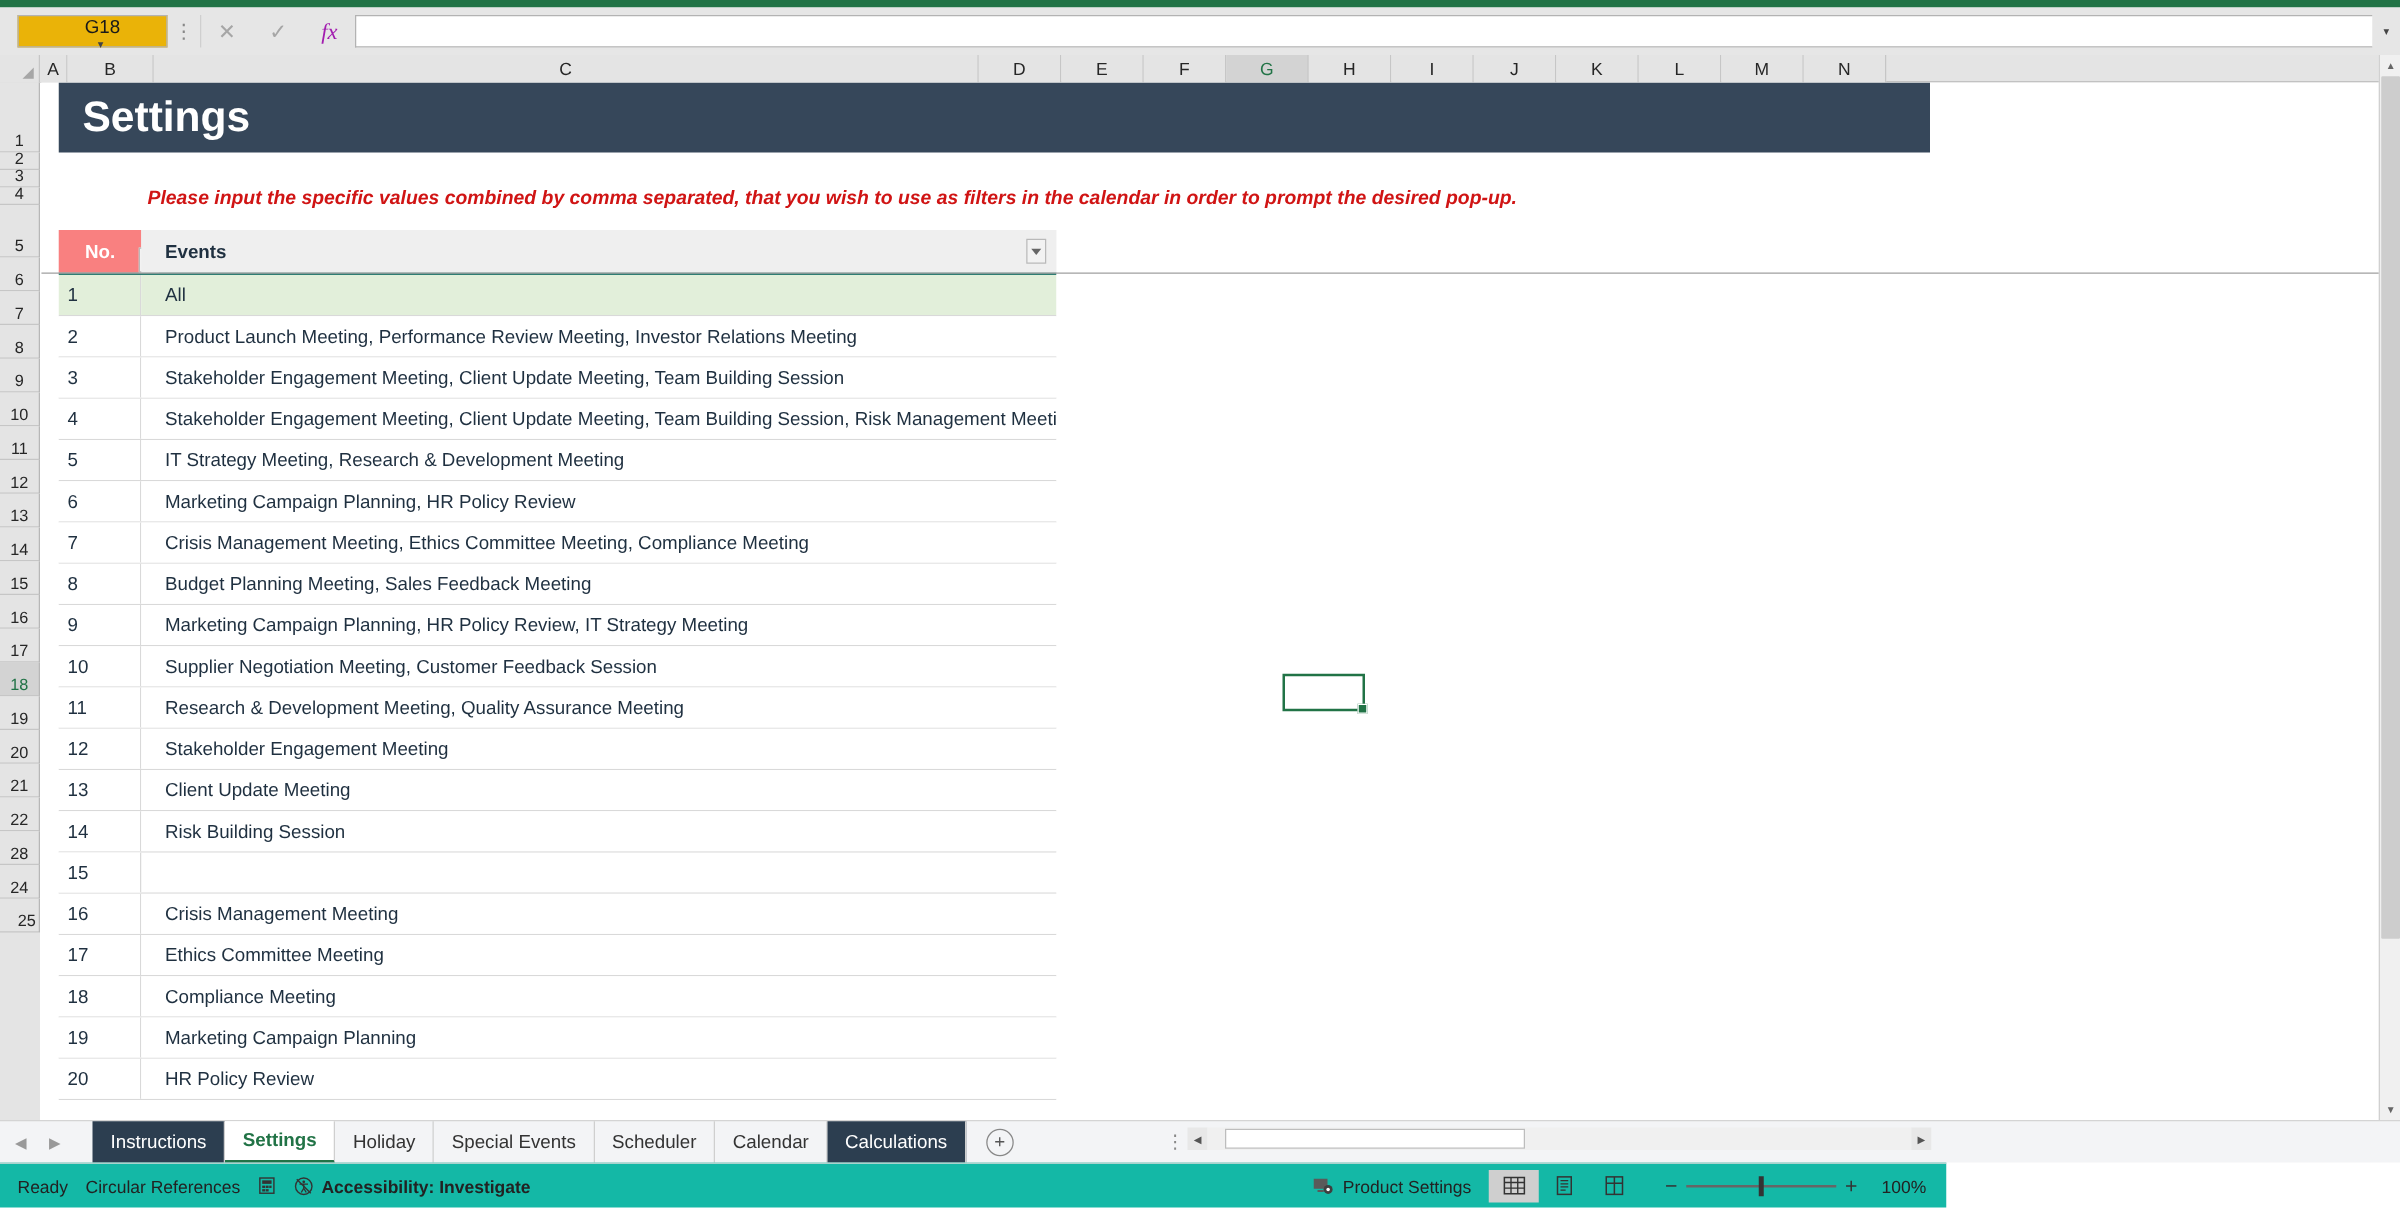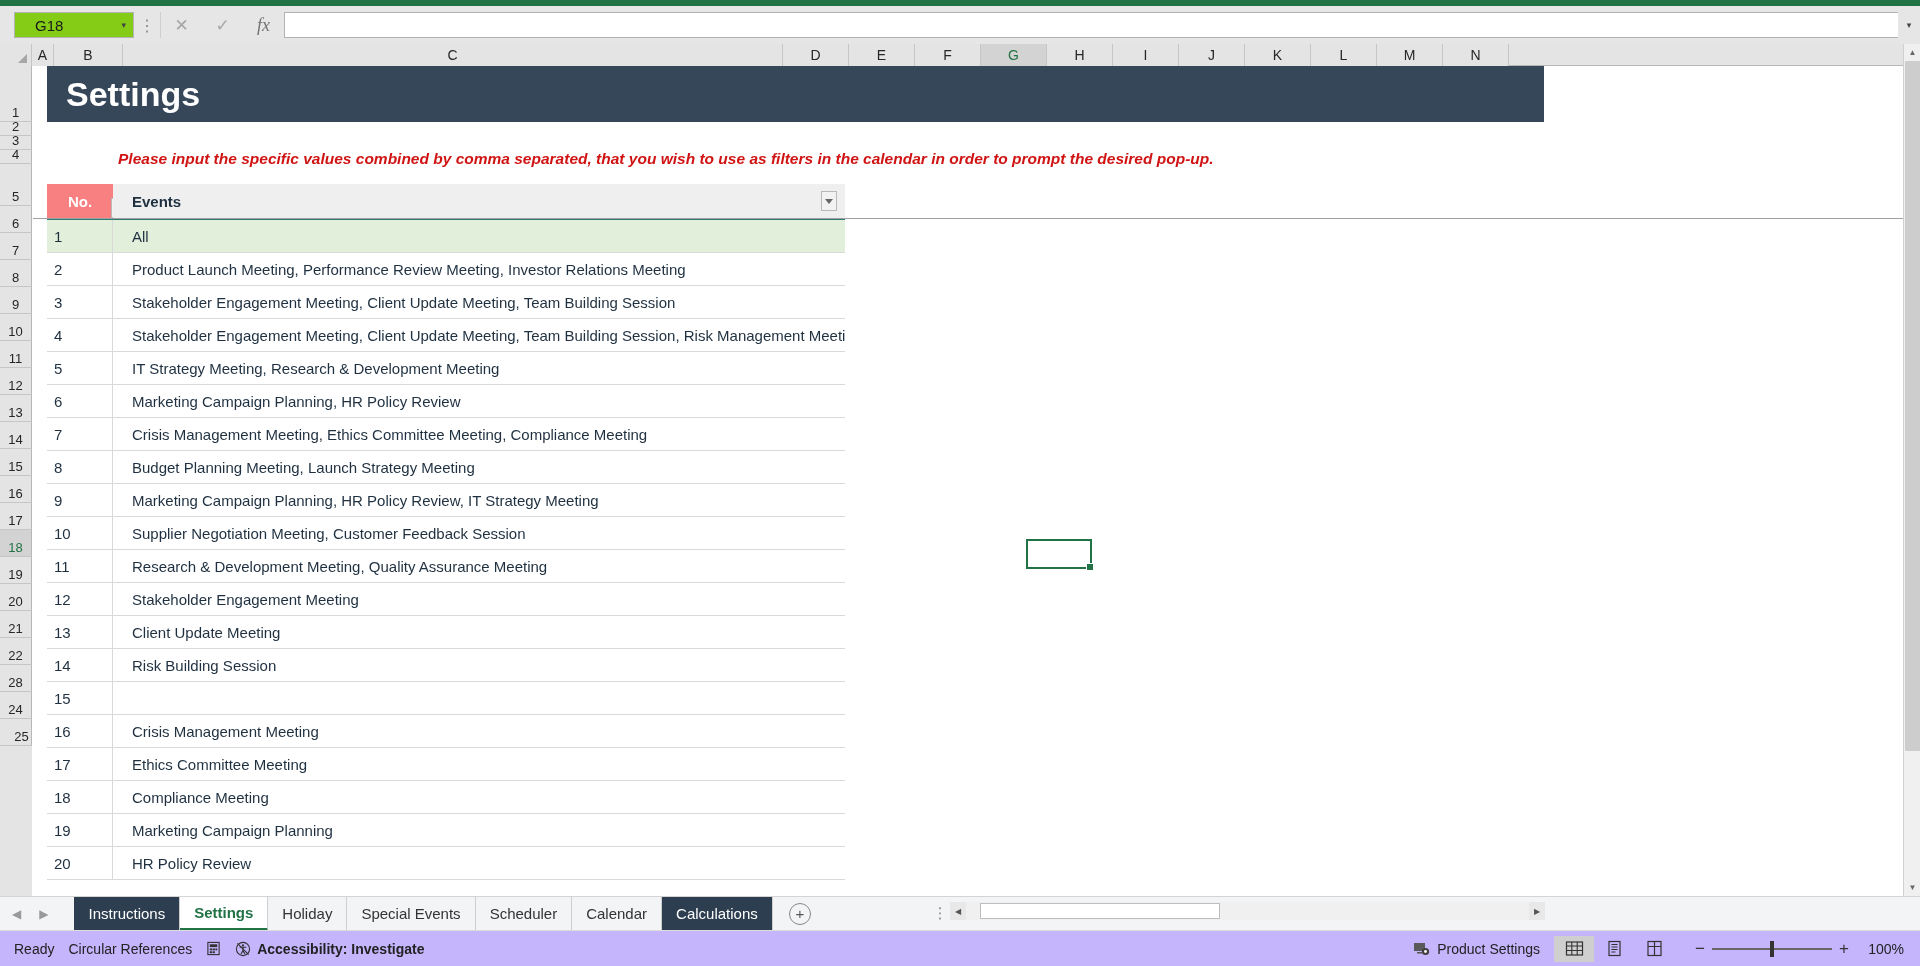--- a/index.html
+++ b/index.html
@@ -20,46 +20,46 @@
   
   .formula-bar {
     position: absolute; top: 6px; left: 0;
     width: 1920px; height: 38px;
     background: #e6e6e6;
     display: flex; align-items: center;
   }
   .namebox {
     margin-left: 14px;
     width: 120px; height: 26px;
-    background: #84cc16;
+    background: #eab308;
     border: 1px solid #b3b3b3;
     display: flex; align-items: center;
     padding: 0 4px 0 20px;
-    font-size: 15px; color: #1a1a1a;
+    font-size: 15px; color: #1a1a1a; flex-direction: column;
   }
   .namebox-text { flex: 1; }
   .namebox-arrow {
     font-size: 9px; color: #444; padding-right: 3px;
   }
   .vdots {
     width: 26px; height: 26px;
     display: flex; align-items: center; justify-content: center;
     color: #888; font-size: 16px; letter-spacing: 0;
   }
   .fx-group {
     display: flex; align-items: center;
     height: 26px;
     border-left: 1px solid #cfcfcf;
   }
   .fx-btn {
     width: 41px; height: 26px;
     display: flex; align-items: center; justify-content: center;
     font-size: 17px; color: #a6a6a6;
   }
-  .fx-btn.fx { color: #737373; font-style: italic; font-family: "Liberation Serif", serif; font-size: 18px; }
+  .fx-btn.fx { color: #a21caf; font-style: italic; font-family: "Liberation Serif", serif; font-size: 18px; }
   .formula-input {
     flex: 1; height: 26px;
     background: #ffffff;
     border: 1px solid #b3b3b3;
     border-right: none;
     margin-right: 0;
     font-size: 14px;
     padding: 0 6px;
     display: flex; align-items: center;
   }
@@ -345,22 +345,22 @@
   .hs-thumb {
     position: absolute; left: 14px; top: 1px;
     width: 240px; height: 16px;
     background: #ffffff;
     border: 1px solid #bdbdbd;
   }
 
   
   .statusbar {
     position: absolute; top: 930px; left: 0;
-    width: 1920px; height: 36px;
-    background: #c4b5fd;
+    width: 1557px; height: 36px;
+    background: #14b8a6;
     border-top: 1px solid #dcdcdc;
     display: flex; align-items: center;
     font-size: 14px; color: #222;
   }
   .sb-item { margin-left: 14px; display: flex; align-items: center; gap: 6px; }
   .sb-right {
     margin-left: auto;
     display: flex; align-items: center;
     gap: 0;
     padding-right: 16px;
@@ -501,21 +501,21 @@
           <div class="trow">
             <div class="c-no">6</div>
             <div class="c-ev">Marketing Campaign Planning, HR Policy Review</div>
           </div>
           <div class="trow">
             <div class="c-no">7</div>
             <div class="c-ev">Crisis Management Meeting, Ethics Committee Meeting, Compliance Meeting</div>
           </div>
           <div class="trow">
             <div class="c-no">8</div>
-            <div class="c-ev">Budget Planning Meeting, Launch Strategy Meeting</div>
+            <div class="c-ev">Budget Planning Meeting, Sales Feedback Meeting</div>
           </div>
           <div class="trow">
             <div class="c-no">9</div>
             <div class="c-ev">Marketing Campaign Planning, HR Policy Review, IT Strategy Meeting</div>
           </div>
           <div class="trow">
             <div class="c-no">10</div>
             <div class="c-ev">Supplier Negotiation Meeting, Customer Feedback Session</div>
           </div>
           <div class="trow">

